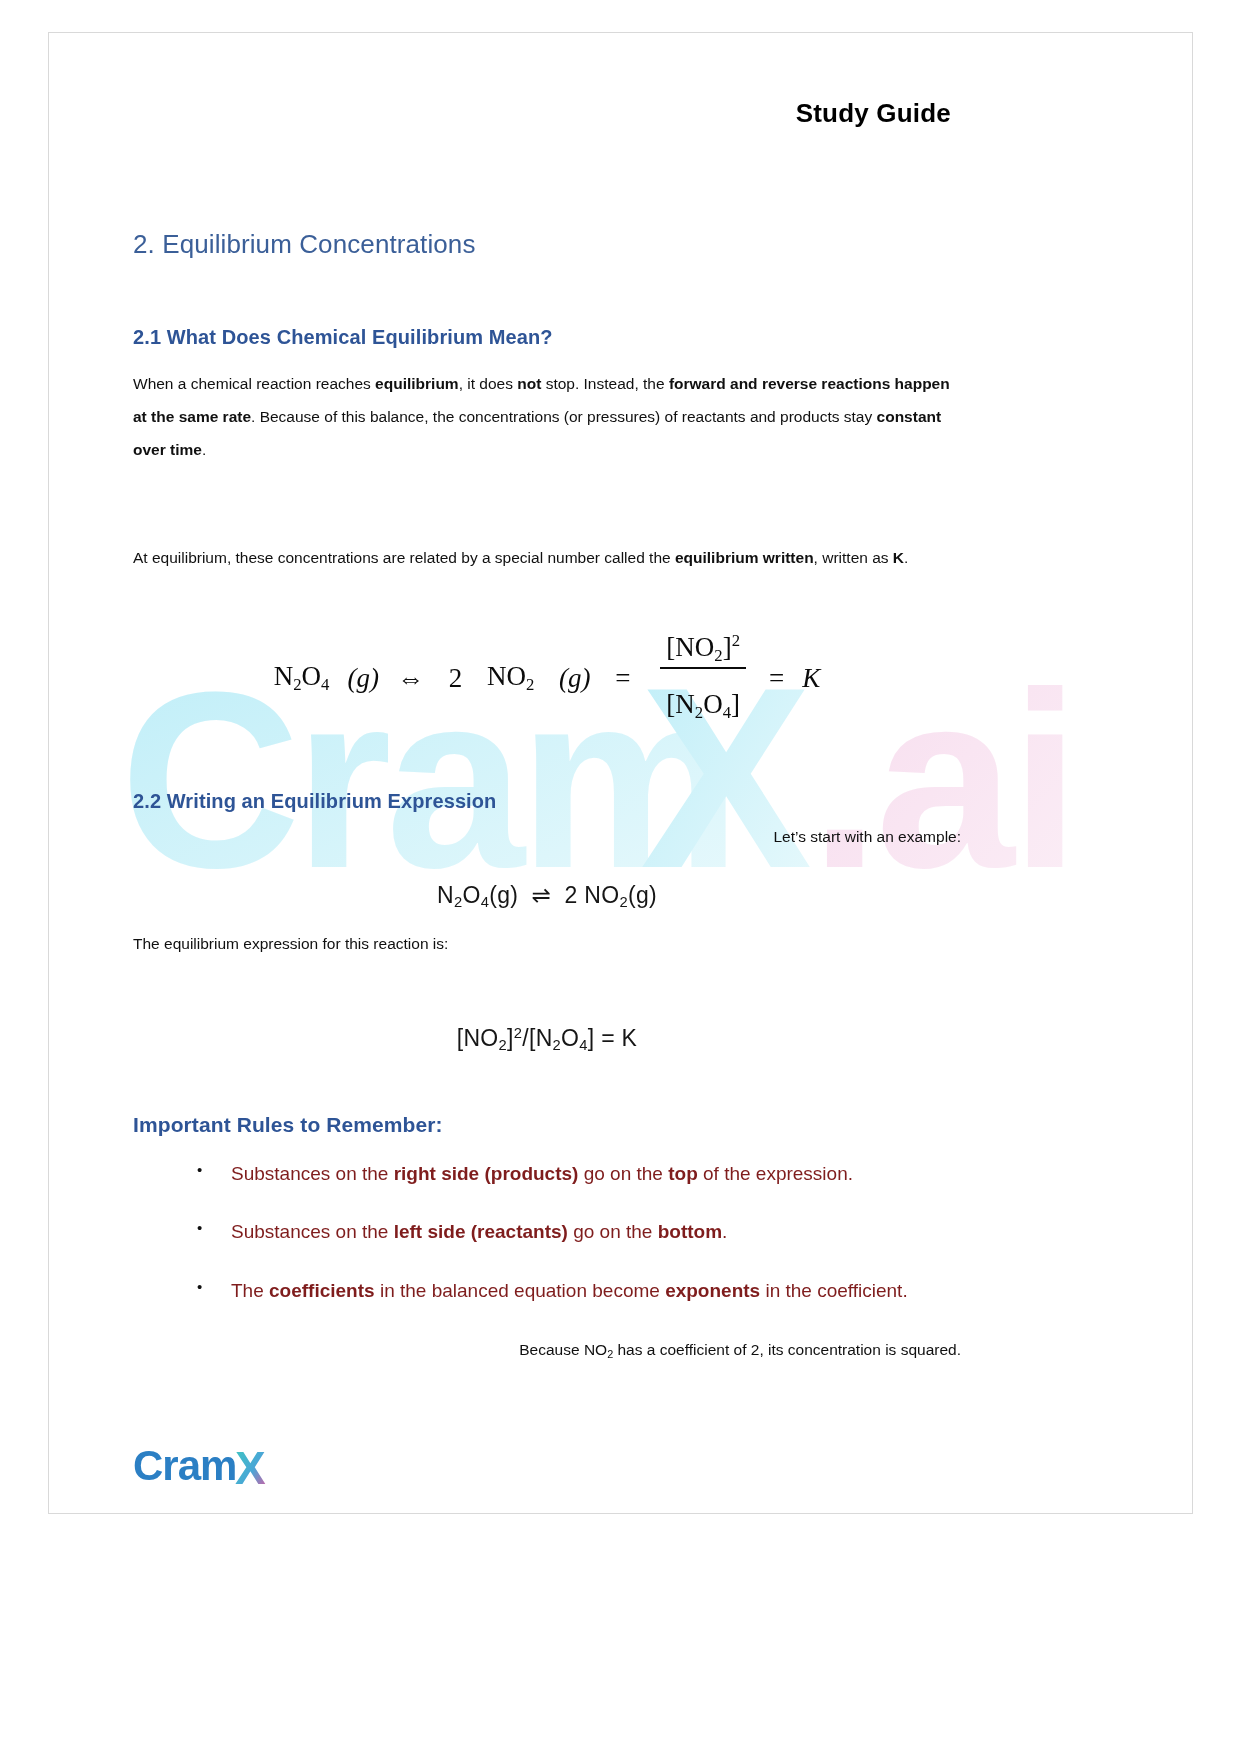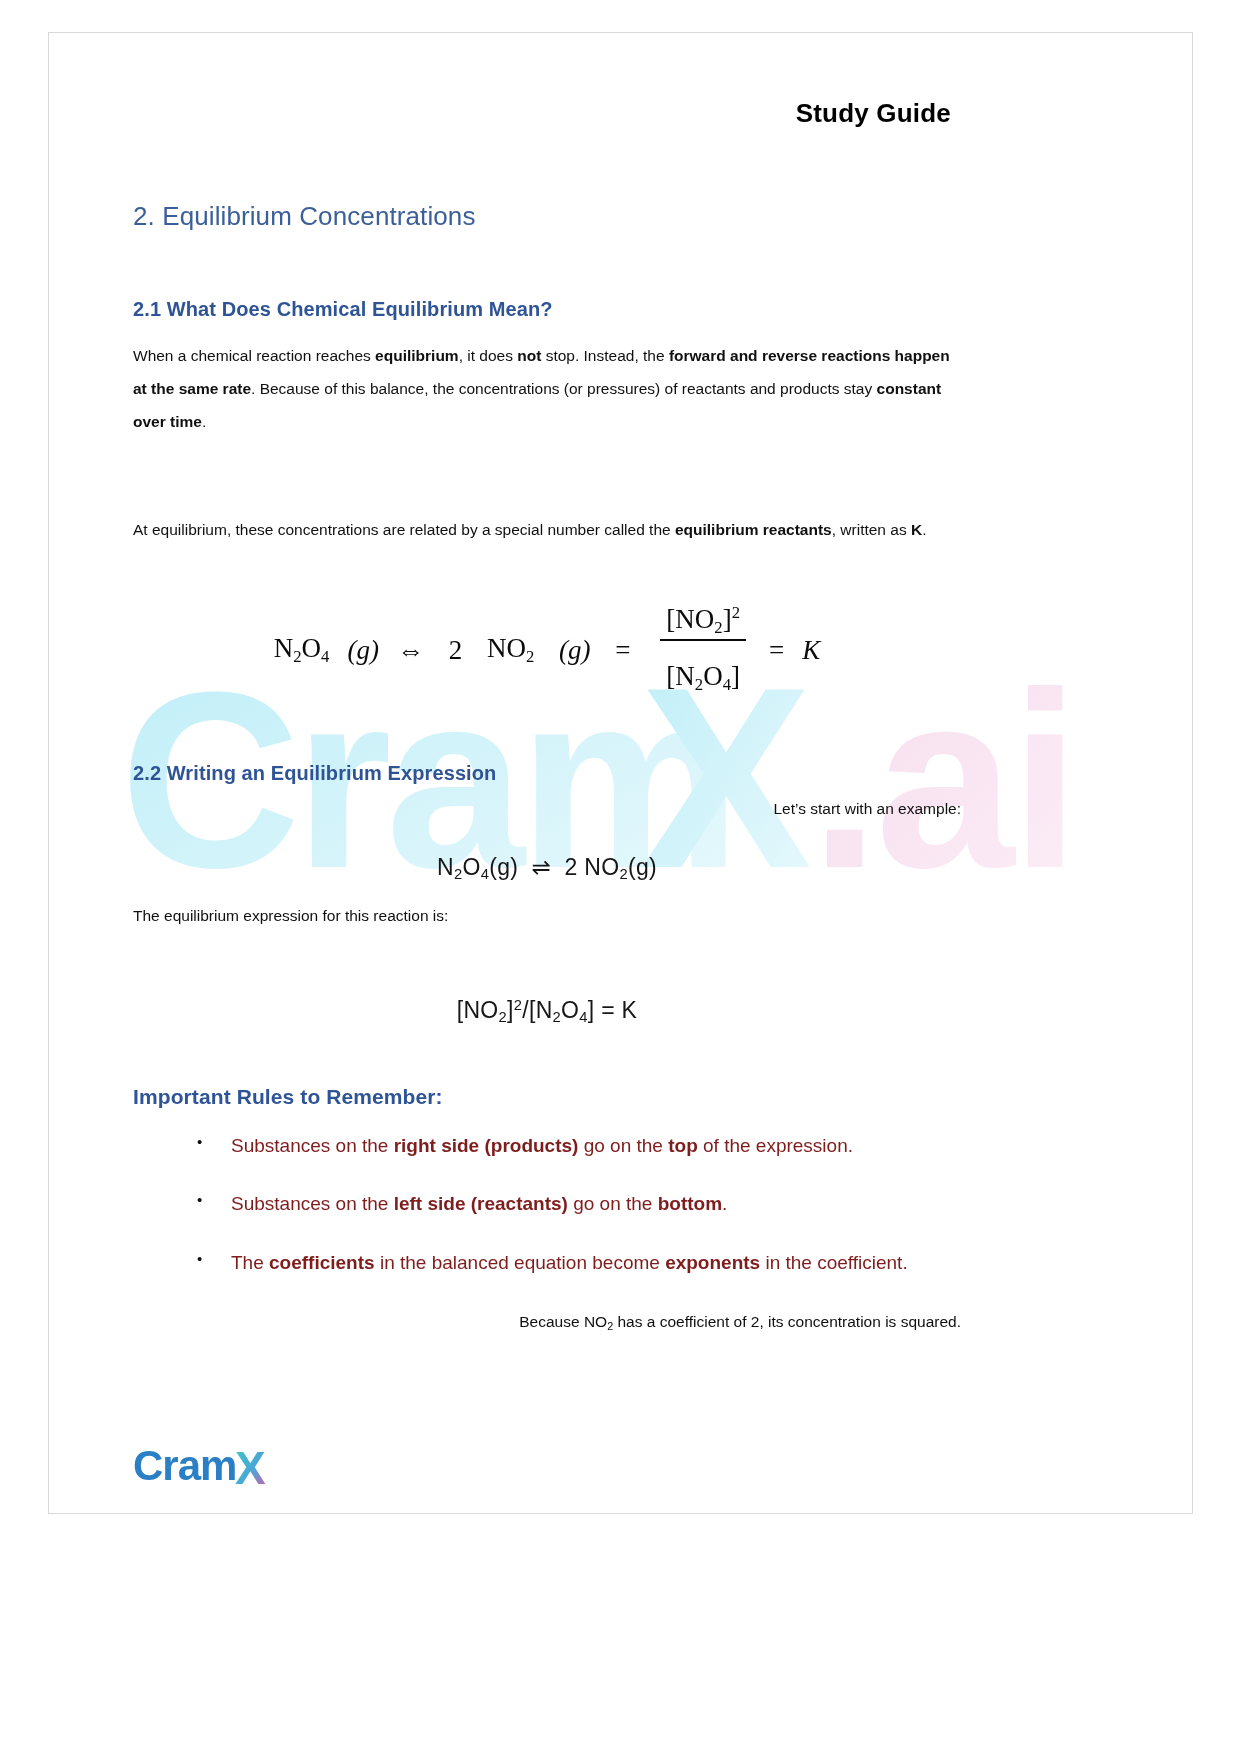--- a/index.html
+++ b/index.html
@@ -62,21 +62,21 @@
     color: #000000;
     letter-spacing: 0.2px;
     padding-right: 10px;
     margin-top: 26px;
   }
 
   .h1 {
     font-size: 26px;
     font-weight: normal;
     color: #3b5f98;
-    margin-top: 72px;
+    margin-top: 100px;
     letter-spacing: 0.1px;
   }
 
   .h2 {
     font-size: 20px;
     font-weight: bold;
     color: #2e5496;
     margin-top: 66px;
     letter-spacing: 0.1px;
   }
@@ -215,21 +215,21 @@
     <div class="doc-header">Study Guide</div>
 
     <h1 class="h1">2. Equilibrium Concentrations</h1>
 
     <h2 class="h2">2.1 What Does Chemical Equilibrium Mean?</h2>
 
     <p class="body"><span>When a chemical reaction reaches </span><b>equilibrium</b><span>, it does </span><b>not</b><span> stop. Instead, the </span><b>forward and reverse reactions happen at the same rate</b><span>. Because of this balance, the concentrations (or pressures) of reactants and products stay </span><b>constant over time</b><span>.</span></p>
 
     <div class="gap-lg"></div>
 
-    <p class="body"><span>At equilibrium, these concentrations are related by a special number called the </span><b>equilibrium reactants</b><span>, written as </span><b>K</b><span>.</span></p>
+    <p class="body"><span>At equilibrium, these concentrations are related by a special number called the </span><b>equilibrium written</b><span>, written as </span><b>K</b><span>.</span></p>
 
     <div class="eq-block eq-wrap-1">
       <span class="eq-serif">
         <span>N<sub>2</sub>O<sub>4</sub></span>
           <span class="it">(g)</span>
         <span>⇔</span>
         <span>&nbsp;2&nbsp;</span>
         <span>NO<sub>2</sub></span>
           <span class="it">&nbsp;(g)</span>
         <span>&nbsp;=&nbsp;</span>

